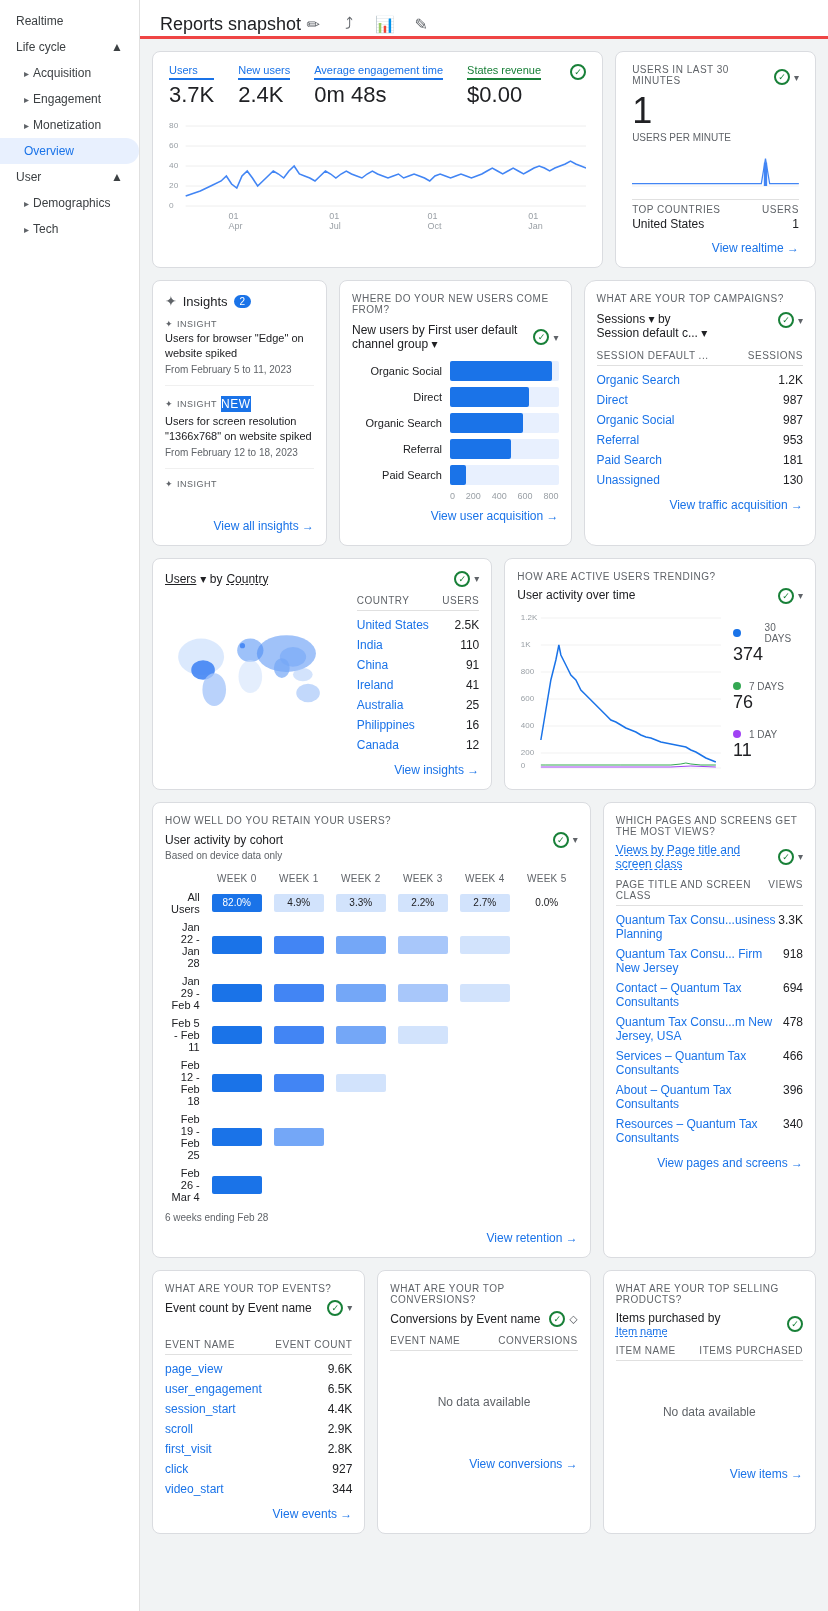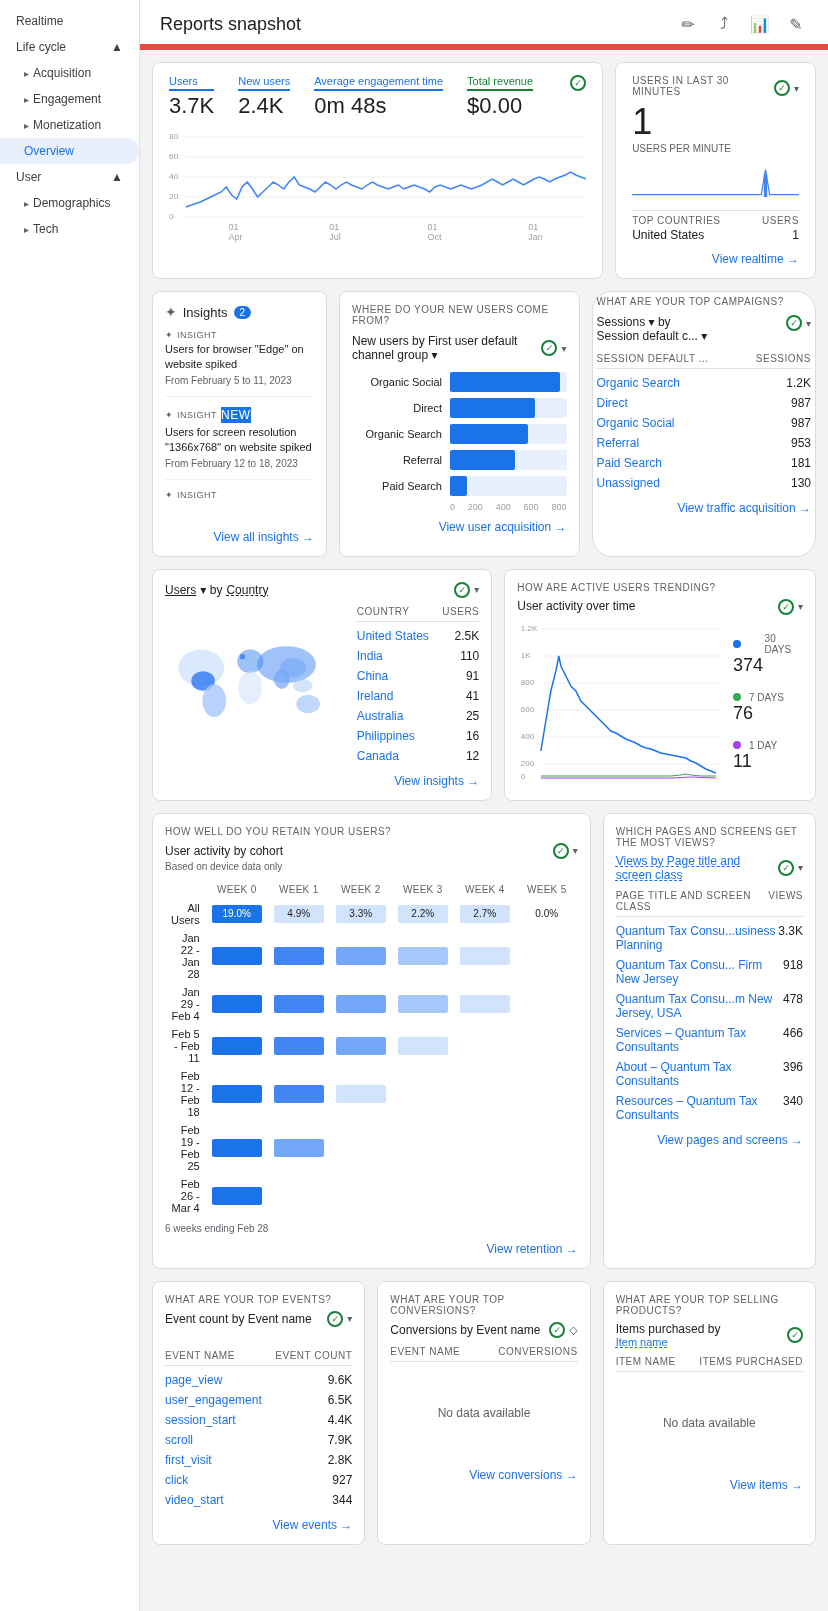--- a/index.html
+++ b/index.html
@@ -45,24 +45,23 @@
     #main {
       flex: 1;
       overflow-y: auto;
       padding: 0;
     }
 
     
     .page-header {
       display: flex;
       align-items: center;
-      justify-content: space-between;
-      padding: 12px 20px 8px;
+      padding: 12px 20px 0;
       background: #fff;
-      border-bottom: 6px solid #ef4444;
+      border-bottom: 3px solid #ef4444;
     }
     .page-title {
       font-size: 18px;
       font-weight: 400;
       color: #202124;
     }
     .header-icons {
       display: flex;
       gap: 12px;
     }
@@ -350,21 +349,21 @@
         </div>
         <div class="metric-item">
           <span class="metric-label">New users</span>
           <span class="metric-value">2.4K</span>
         </div>
         <div class="metric-item">
           <span class="metric-label">Average engagement time</span>
           <span class="metric-value">0m 48s</span>
         </div>
         <div class="metric-item">
-          <span class="metric-label green">Total revenue</span>
+          <span class="metric-label green">States revenue</span>
           <span class="metric-value">$0.00</span>
         </div>
         <div style="margin-left:auto;">
           <span class="check-circle">✓</span>
         </div>
       </div>
 
       <div class="chart-container">
         <svg class="chart-svg" viewBox="0 0 400 100" preserveAspectRatio="none">
 
@@ -509,21 +508,21 @@
           <span>0</span>
           <span>200</span>
           <span>400</span>
           <span>600</span>
           <span>800</span>
         </div>
       </div>
       <a class="view-link">View user acquisition →</a>
     </div>
 
-    <div style="flex:1; background:#fff; border:1px solid #dadce0; border-radius:20px; padding:4px;">
+    <div style="flex:1; background:#fff; border:1px solid #dadce0; border-radius:12px; padding:12px;">
       <div style="font-size:10px; color:#5f6368; text-transform:uppercase; letter-spacing:0.5px; margin-bottom:8px;">WHAT ARE YOUR TOP CAMPAIGNS?</div>
       <div style="display:flex; align-items:flex-start; justify-content:space-between; margin-bottom:10px;">
         <div>
           <div style="font-size:12px; color:#202124; display:flex; align-items:center; gap:4px; cursor:pointer;">
             <span>Sessions ▾ by</span>
           </div>
           <div style="font-size:12px; color:#202124; cursor:pointer;">Session default c... ▾</div>
         </div>
         <div style="display:flex; align-items:center; gap:4px;">
           <span class="check-circle">✓</span>
@@ -733,21 +732,21 @@
             <th>Week 1</th>
             <th>Week 2</th>
             <th>Week 3</th>
             <th>Week 4</th>
             <th>Week 5</th>
           </tr>
         </thead>
         <tbody>
           <tr>
             <td>All Users</td>
-            <td><span class="cohort-cell cohort-100">19.0%</span></td>
+            <td><span class="cohort-cell cohort-100">82.0%</span></td>
             <td><span class="cohort-cell cohort-vlow">4.9%</span></td>
             <td><span class="cohort-cell cohort-vlow">3.3%</span></td>
             <td><span class="cohort-cell cohort-vlow">2.2%</span></td>
             <td><span class="cohort-cell cohort-vlow">2.7%</span></td>
             <td><span class="cohort-cell cohort-empty">0.0%</span></td>
           </tr>
           <tr>
             <td>Jan 22 - Jan 28</td>
             <td><span class="cohort-cell cohort-100">&nbsp;</span></td>
             <td><span class="cohort-cell cohort-high">&nbsp;</span></td>
@@ -823,20 +822,24 @@
       <div>
         <div class="table-data-row">
           <span class="name">Quantum Tax Consu...usiness Planning</span>
           <span>3.3K</span>
         </div>
         <div class="table-data-row">
           <span class="name">Quantum Tax Consu... Firm New Jersey</span>
           <span>918</span>
         </div>
         <div class="table-data-row">
+          <span class="name">Contact – Quantum Tax Consultants</span>
+          <span>694</span>
+        </div>
+        <div class="table-data-row">
           <span class="name">Quantum Tax Consu...m New Jersey, USA</span>
           <span>478</span>
         </div>
         <div class="table-data-row">
           <span class="name">Services – Quantum Tax Consultants</span>
           <span>466</span>
         </div>
         <div class="table-data-row">
           <span class="name">About – Quantum Tax Consultants</span>
           <span>396</span>
@@ -873,21 +876,21 @@
         <div class="table-data-row">
           <span class="name">user_engagement</span>
           <span>6.5K</span>
         </div>
         <div class="table-data-row">
           <span class="name">session_start</span>
           <span>4.4K</span>
         </div>
         <div class="table-data-row">
           <span class="name">scroll</span>
-          <span>7.9K</span>
+          <span>2.9K</span>
         </div>
         <div class="table-data-row">
           <span class="name">first_visit</span>
           <span>2.8K</span>
         </div>
         <div class="table-data-row">
           <span class="name">click</span>
           <span>927</span>
         </div>
         <div class="table-data-row">

